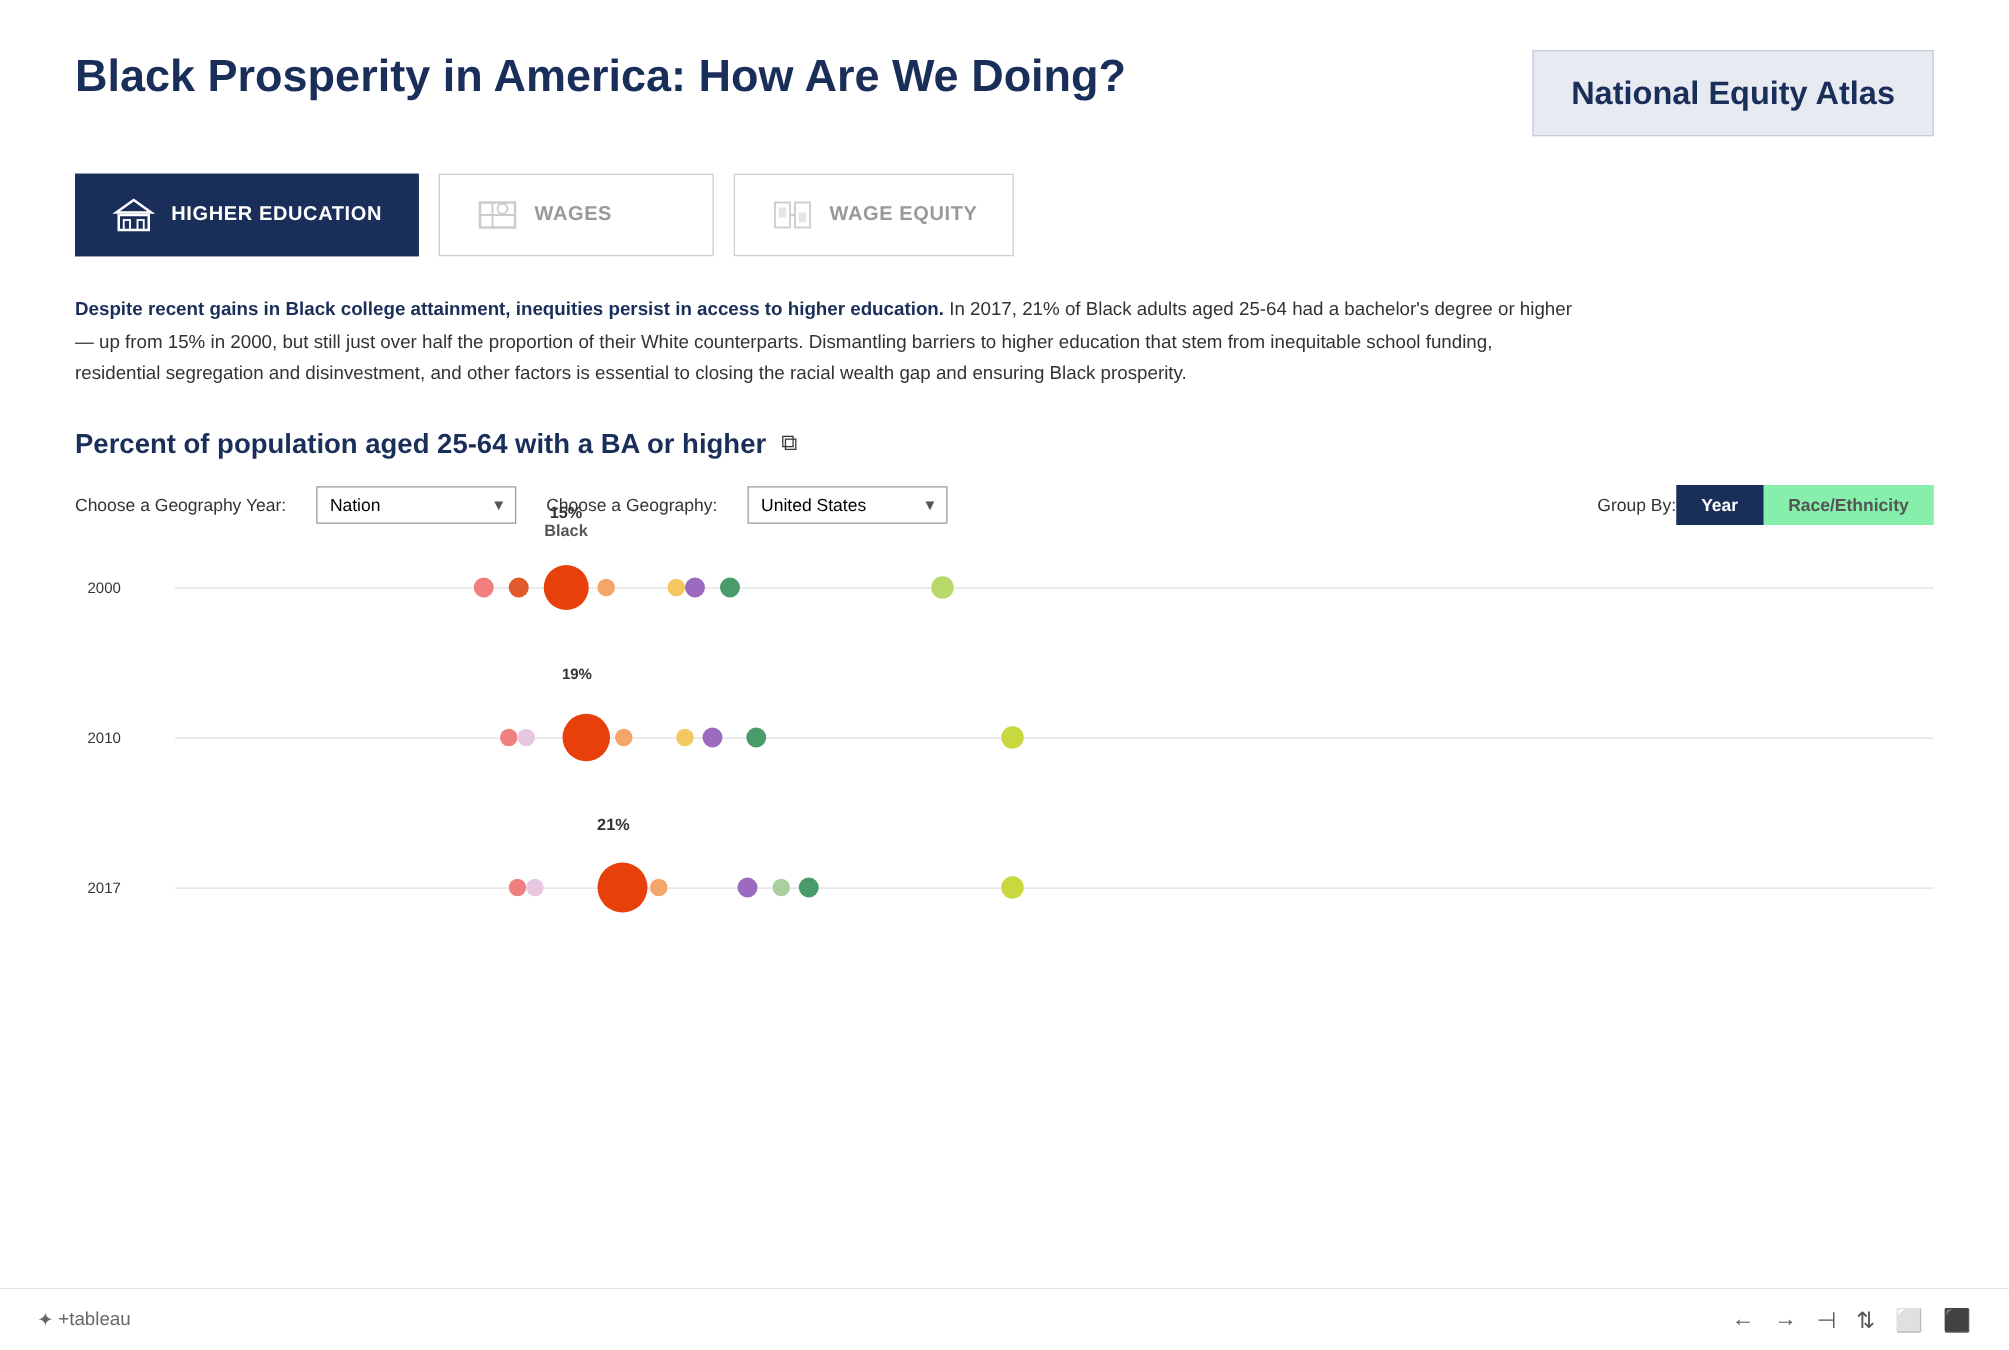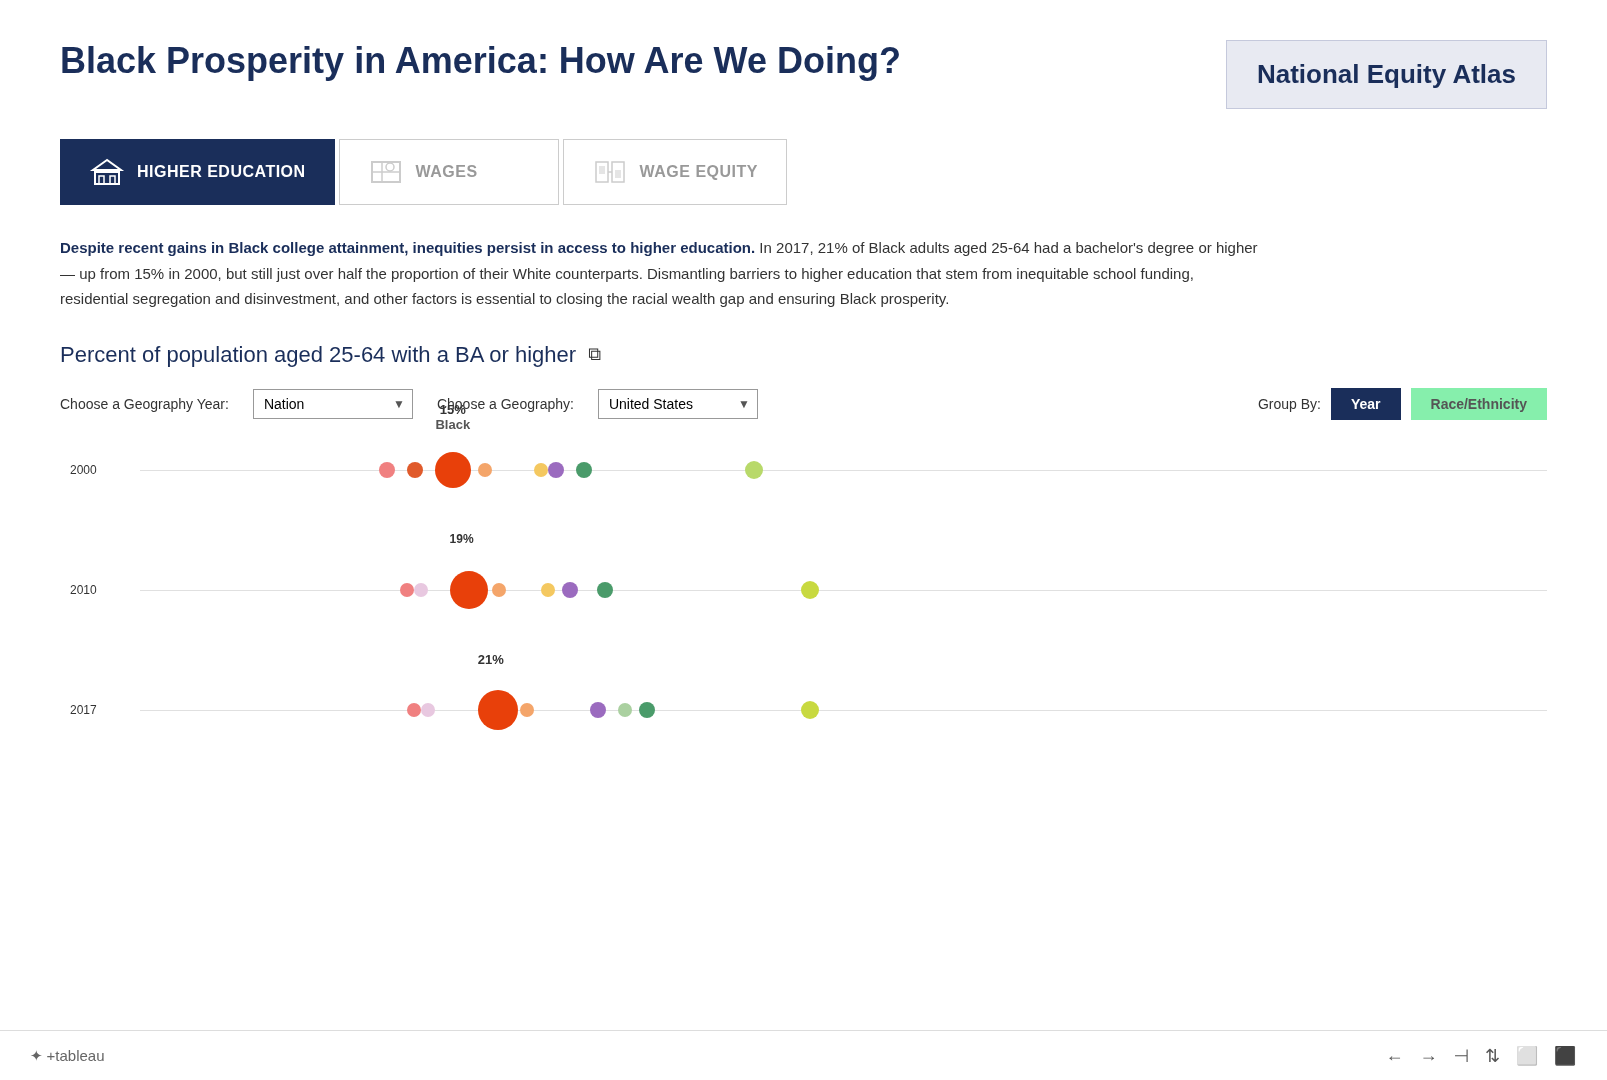--- a/index.html
+++ b/index.html
@@ -39,21 +39,21 @@
     }
 
     .national-equity-atlas-box span {
       font-size: 26px;
       font-weight: 800;
       color: #1a2e5a;
     }
 
     .tabs-row {
       display: flex;
-      gap: 4px;
+      gap: 16px;
       margin-bottom: 30px;
     }
 
     .tab {
       display: flex;
       align-items: center;
       gap: 12px;
       padding: 14px 28px;
       border: 1px solid #ccc;
       cursor: pointer;
@@ -101,21 +101,21 @@
 
     .chart-title-row {
       display: flex;
       align-items: center;
       gap: 12px;
       margin-bottom: 20px;
     }
 
     .chart-title {
       font-size: 22px;
-      font-weight: 400;
+      font-weight: 700;
       color: #1a2e5a;
     }
 
     .external-link-icon {
       font-size: 18px;
       color: #333;
       cursor: pointer;
     }
 
     .controls-row {
@@ -152,21 +152,20 @@
       top: 50%;
       transform: translateY(-50%);
       pointer-events: none;
       font-size: 12px;
       color: #555;
     }
 
     .group-by-section {
       display: flex;
       align-items: center;
-      gap: 10px;
       margin-left: auto;
       justify-content: flex-end;
     }
 
     .group-by-btn {
       padding: 8px 20px;
       font-size: 14px;
       font-weight: 600;
       cursor: pointer;
       border: none;

